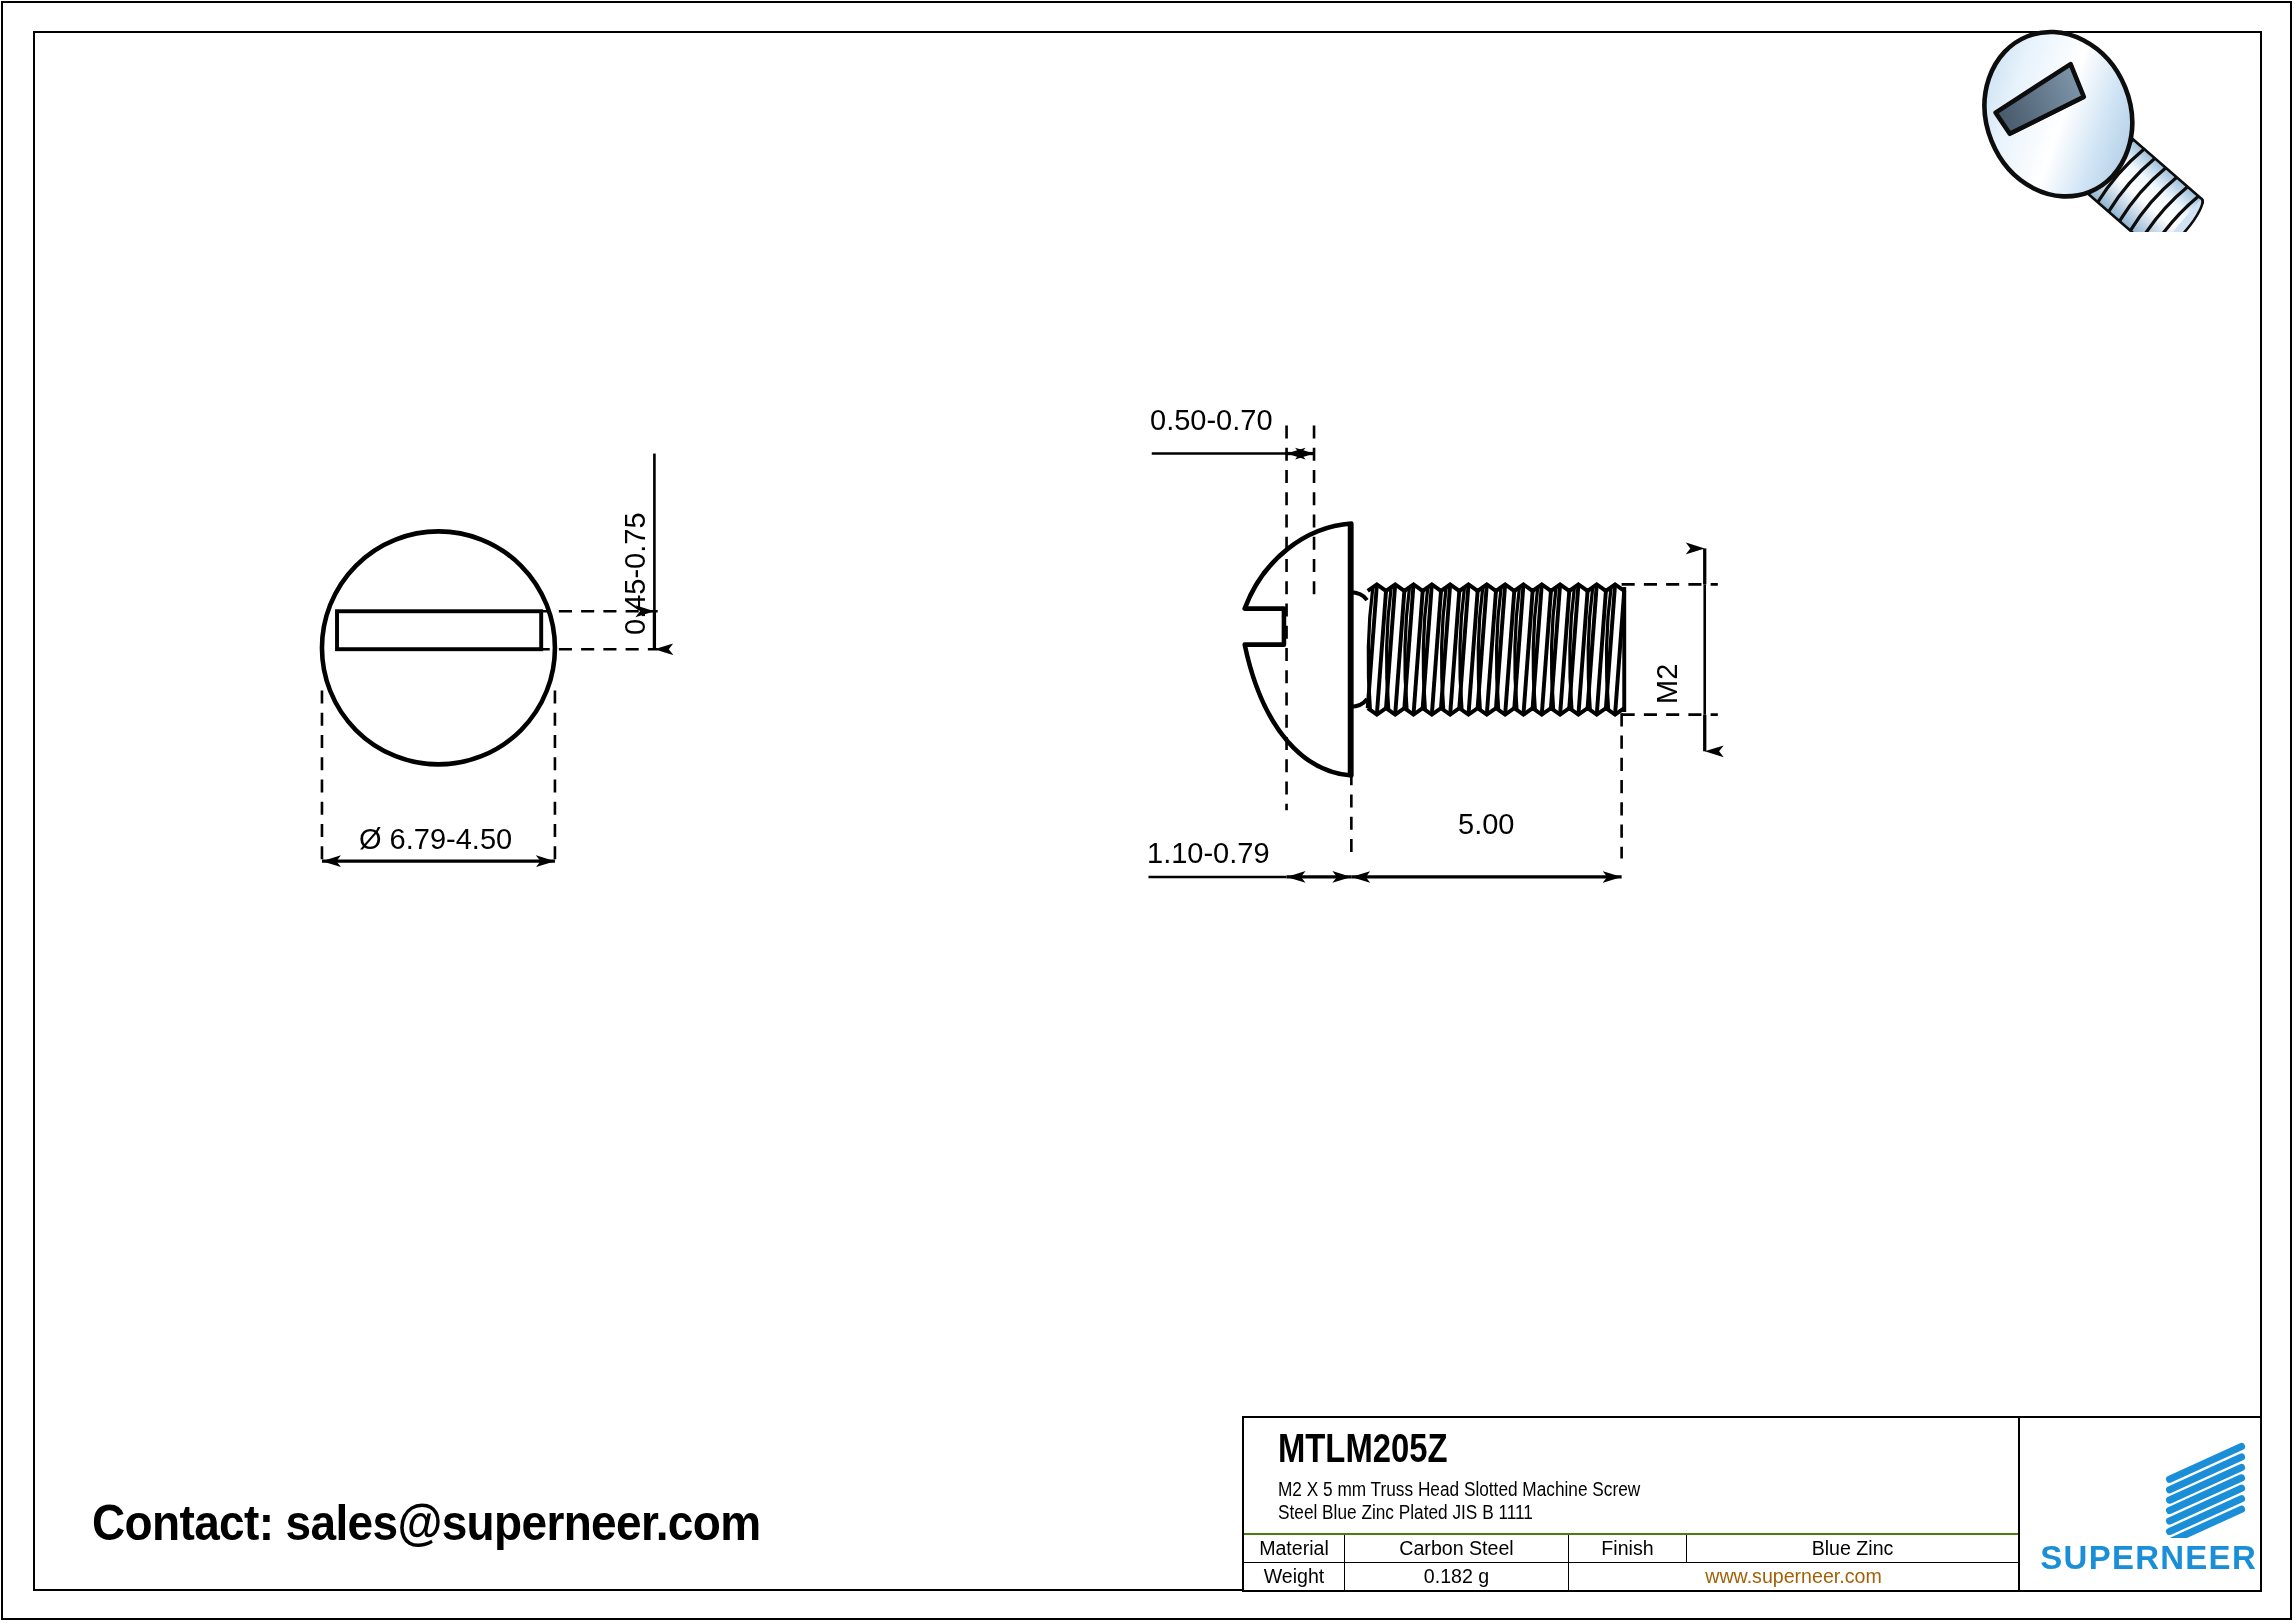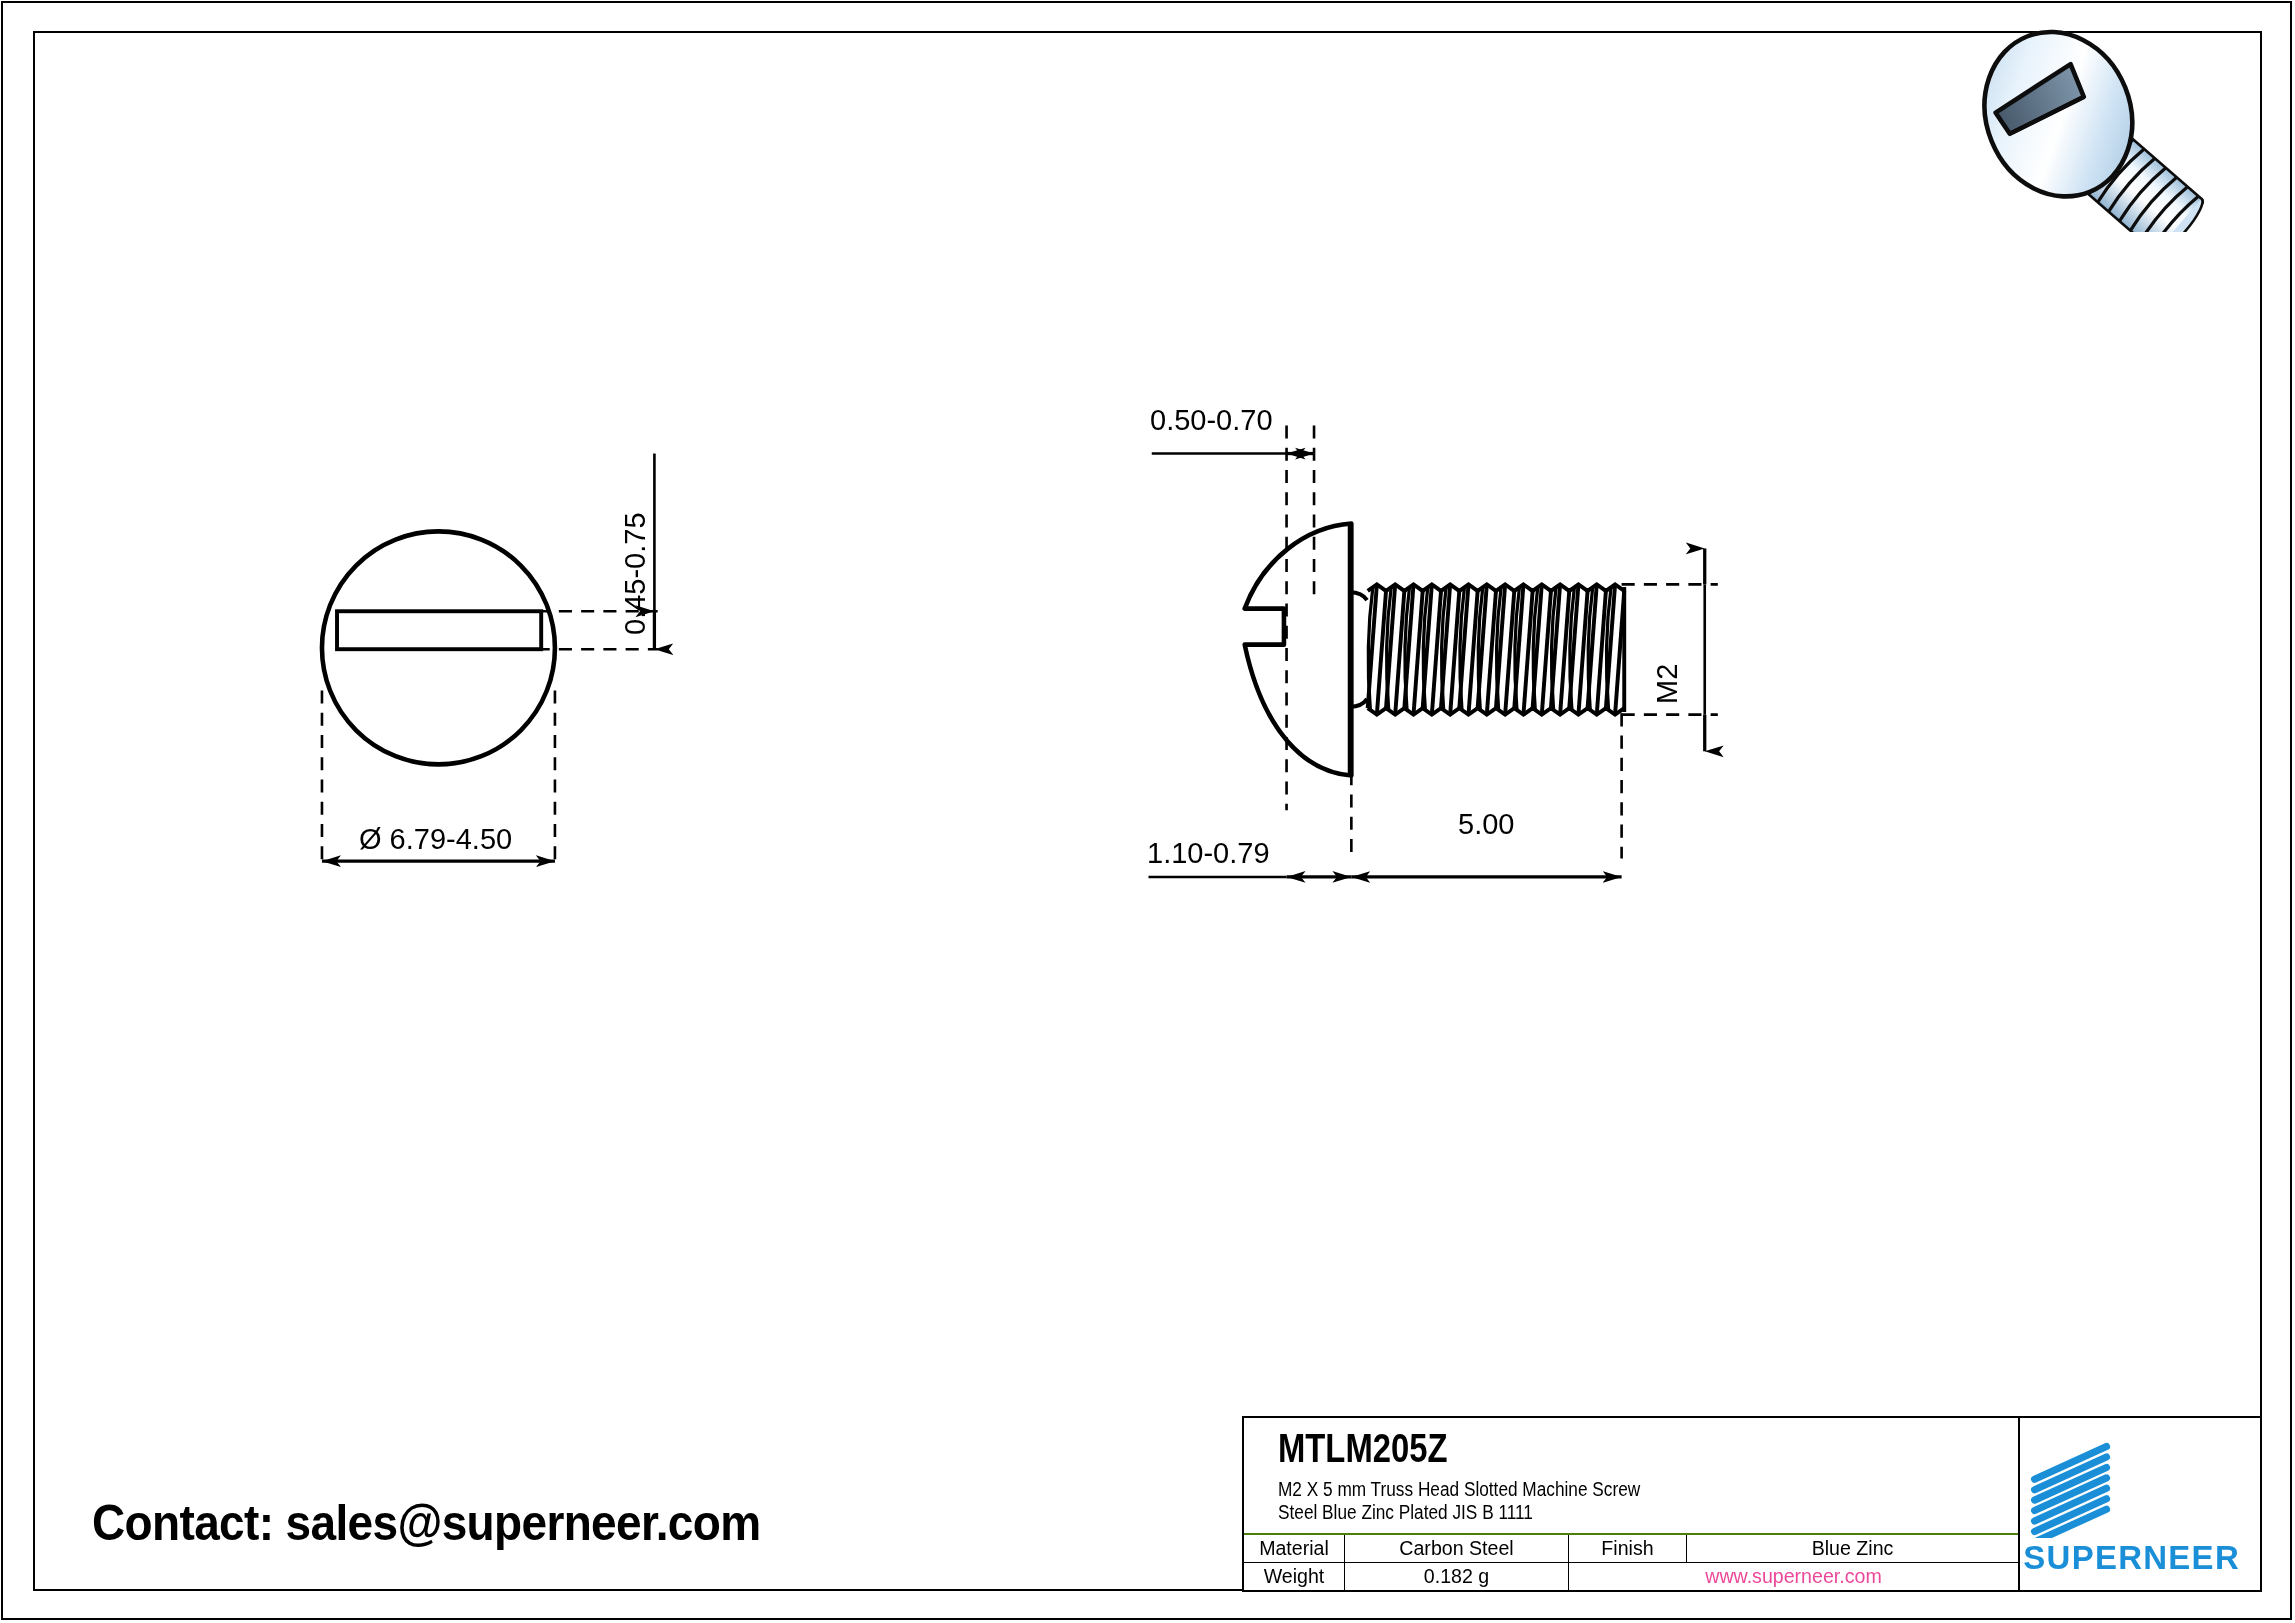--- a/index.html
+++ b/index.html
@@ -100,26 +100,26 @@
     font-size:19.6px;
     white-space:nowrap;
     overflow:hidden;
   }
   .tb-cell.sep { border-right:1.3px solid #000; }
   .c-label { width:101px; }
   .c-value { width:224px; }
   .c-label2 { width:118px; }
   .c-value2 { flex:1; }
   .c-wide  { flex:1; }
-  .link-text { color:#ec4899; }
+  .link-text { color:#a16207; }
   
   #tb-logo {
     flex:1;
     display:flex; flex-direction:column;
-    align-items:flex-start; justify-content:center;
+    align-items:flex-end; justify-content:center;
     gap:0;
     padding-top:9px;
   }
   #logo-mark { width:105px; height:98px; }
   #logo-word {
     font-family:"Liberation Sans", sans-serif;
     font-weight:bold;
     font-size:34px;
     letter-spacing:1.3px;
     color:#1a8fd8;

